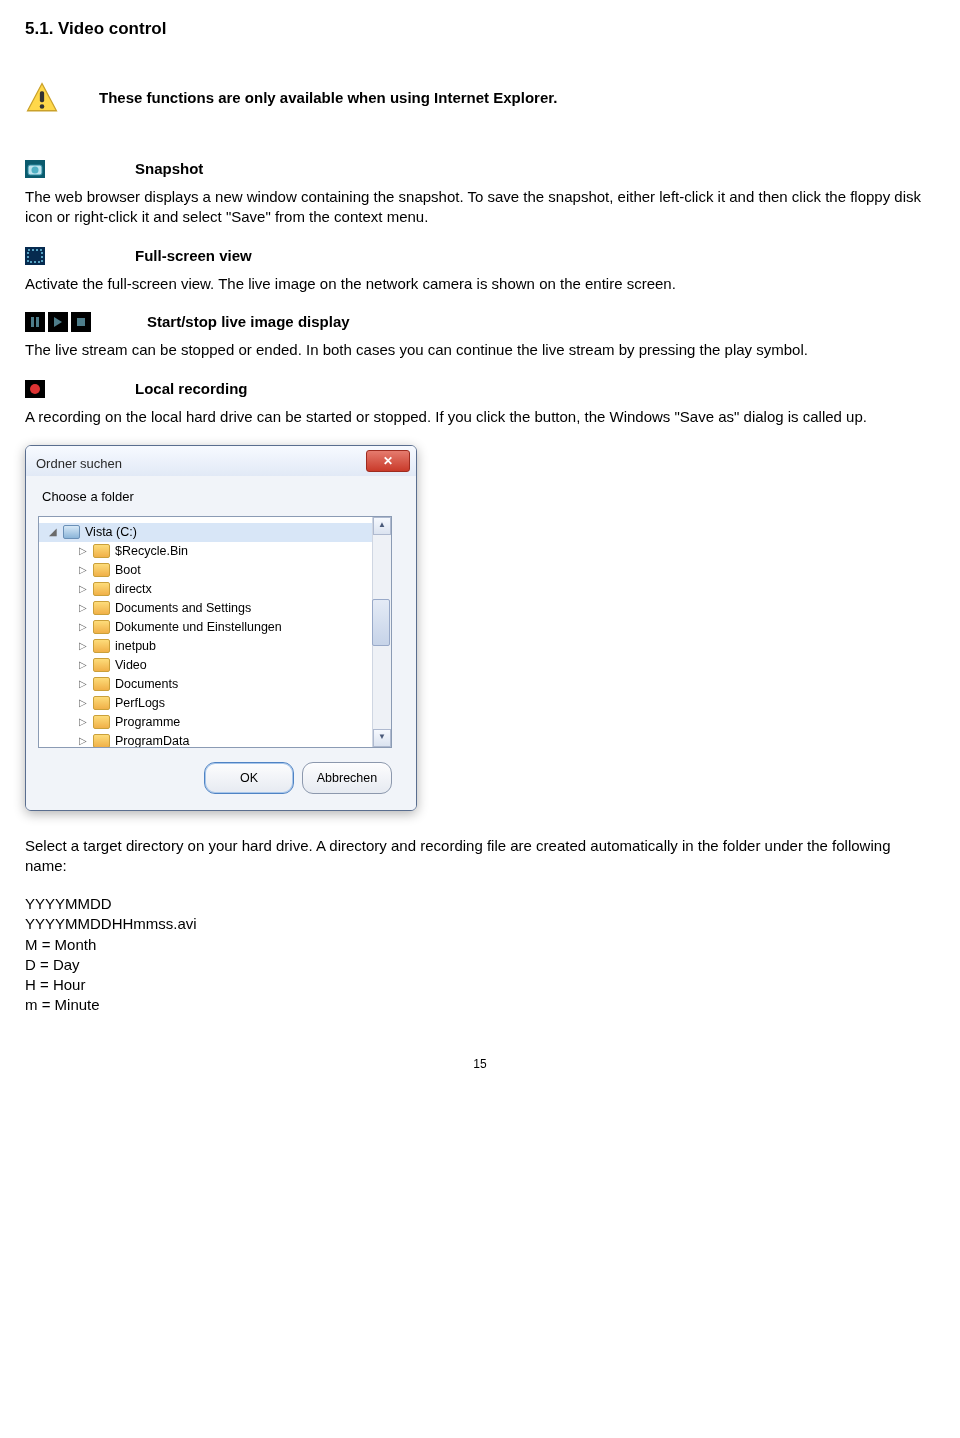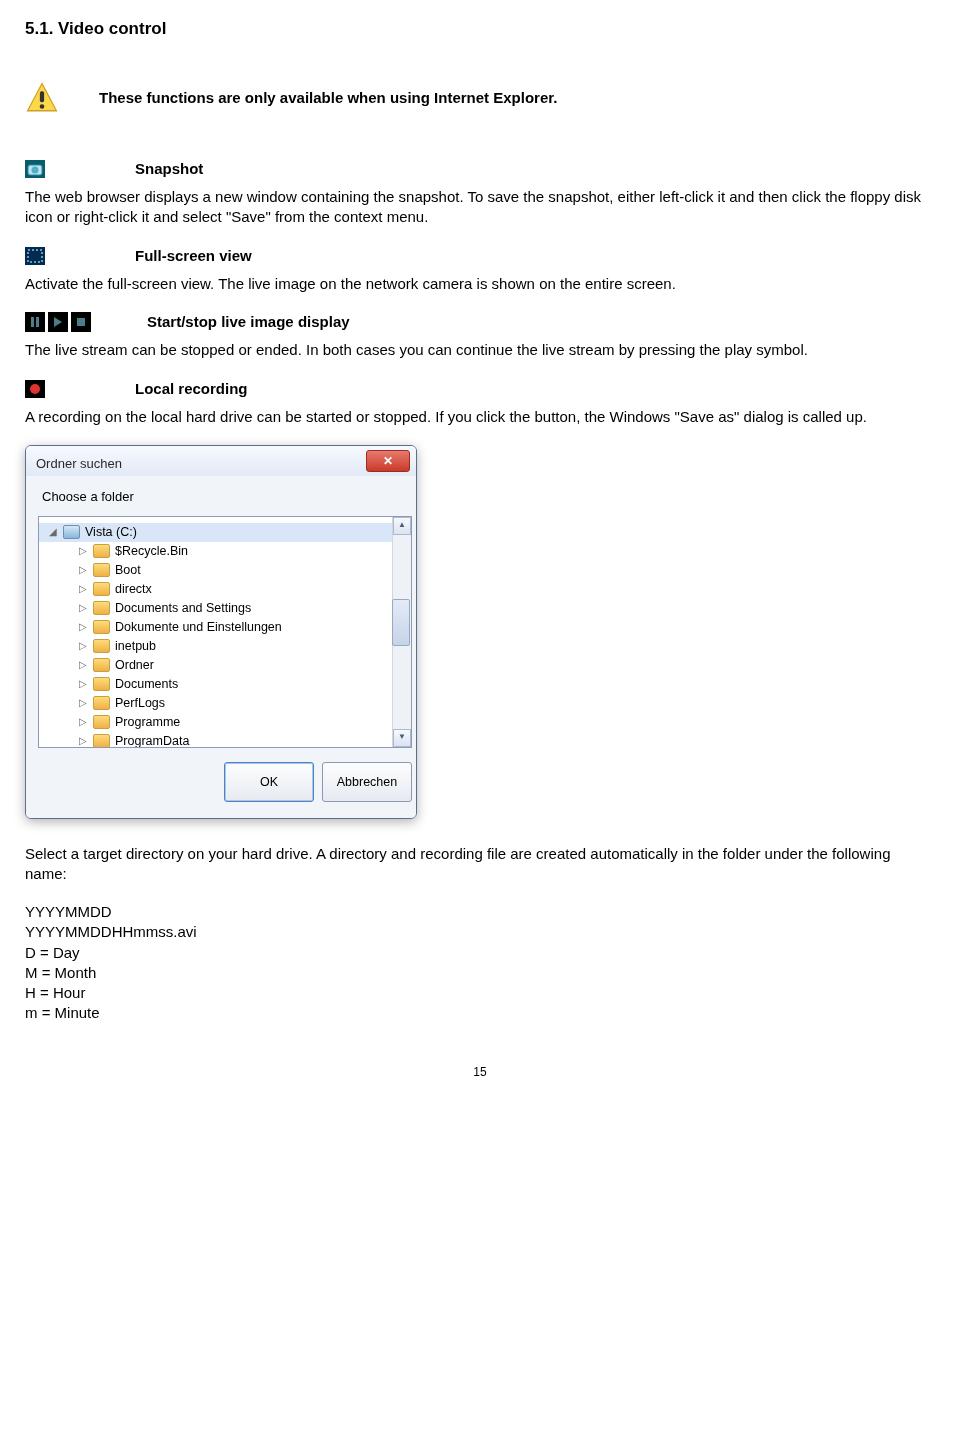--- a/index.html
+++ b/index.html
@@ -51,21 +51,21 @@
     padding:4px 6px 4px 10px;
     background:linear-gradient(#f7faff,#e1e9f6);
     color:#2a2a2a;
   }
   .dialog .titlebar .close{
     width:42px;height:20px;border-radius:3px;
     background:linear-gradient(#e57b6e,#c93a2a);
     border:1px solid #9e2b1f;display:flex;align-items:center;justify-content:center;
     color:#fff;font-weight:bold;font-size:12px;
   }
-  .dialog .inner{ padding:10px 4px 16px 12px; background:#f1f4f9;}
+  .dialog .inner{ padding:10px 24px 16px 12px; background:#f1f4f9;}
   .dialog .prompt{ margin:2px 0 10px 4px;}
   .dialog .tree-wrap{
     border:1px solid #8b9bb4; background:#fff; height:230px;
     display:flex; position:relative;
   }
   .dialog .tree{
     flex:1; overflow:hidden; padding:6px 0;
     font-size:12.5px;
   }
   .tree-row{ display:flex; align-items:center; height:19px; padding-left:10px;}
@@ -88,21 +88,21 @@
     border:1px solid #aeb9cf;color:#4a5a7a;font-size:8px;display:flex;align-items:center;justify-content:center;
   }
   .scrollbar .thumb{
     position:absolute; right:1px; top:82px;
     width:16px;height:45px;background:linear-gradient(#e4ebf6,#c6d3e8);border:1px solid #98a9c8;border-radius:2px;
   }
   .dialog .btnrow{
     display:flex;justify-content:flex-end;gap:8px;margin-top:14px;
   }
   .dialog button.dlg{
-    min-width:90px;height:40px;border:1px solid #8c98ad;border-radius:3px;
+    min-width:90px;height:32px;border:1px solid #8c98ad;border-radius:11px;
     background:linear-gradient(#fdfdfe,#e6eaf1);font-size:12.5px;padding:0 12px;
   }
   .dialog button.dlg.primary{ border-color:#4f83c4; box-shadow:0 0 0 1px #a8c6ea inset;}
   .format-lines{ }
   .format-lines div{ line-height:1.35;}
 </style>
 </head>
 <body>
 
 <h3 class="section-heading">5.1.    Video control</h3>
@@ -219,21 +219,21 @@
             <span>Dokumente und Einstellungen</span>
           </div>
         <div class="tree-row child">
             <span class="tri">▷</span>
             <span class="fold"></span>
             <span>inetpub</span>
           </div>
         <div class="tree-row child">
             <span class="tri">▷</span>
             <span class="fold"></span>
-            <span>Ordner</span>
+            <span>Video</span>
           </div>
         <div class="tree-row child">
             <span class="tri">▷</span>
             <span class="fold"></span>
             <span>Documents</span>
           </div>
         <div class="tree-row child">
             <span class="tri">▷</span>
             <span class="fold"></span>
             <span>PerfLogs</span>
@@ -260,19 +260,19 @@
       <button class="dlg">Abbrechen</button>
     </div>
   </div>
 </div>
 
 <p>Select a target directory on your hard drive. A directory and recording file are created automatically in the folder under the following name:</p>
 
 <div class="format-lines">
   <div>YYYYMMDD</div>
   <div>YYYYMMDDHHmmss.avi</div>
+  <div>M = Month</div>
   <div>D = Day</div>
-  <div>M = Month</div>
   <div>H = Hour</div>
   <div>m = Minute</div>
 </div>
 
 <div class="footer-page">15</div>
 
 </body></html>

